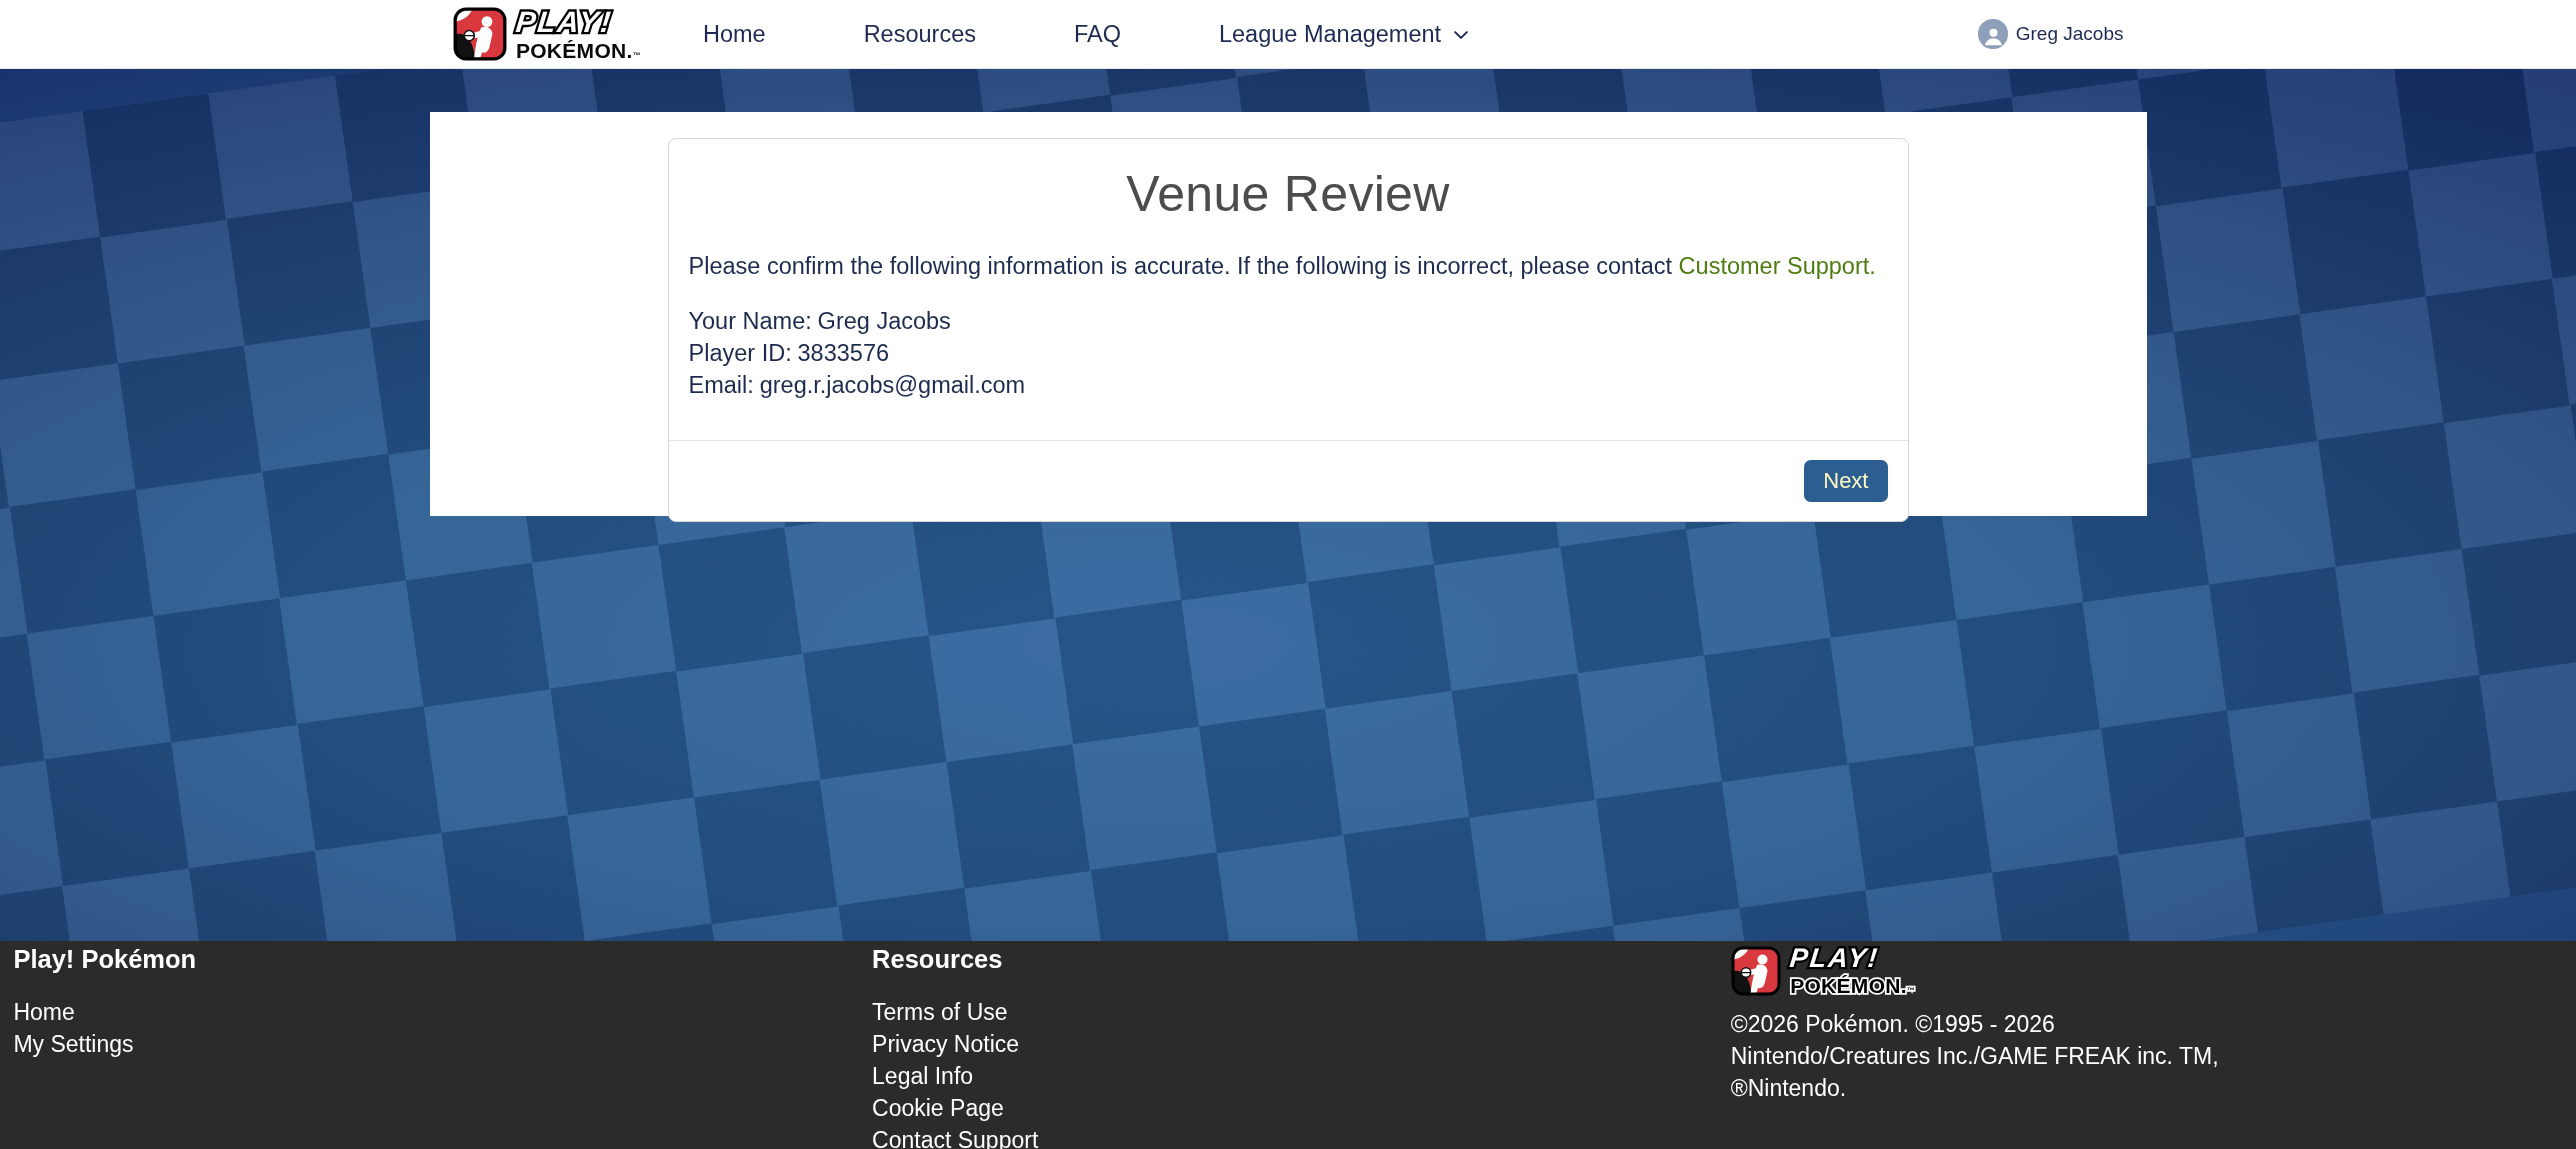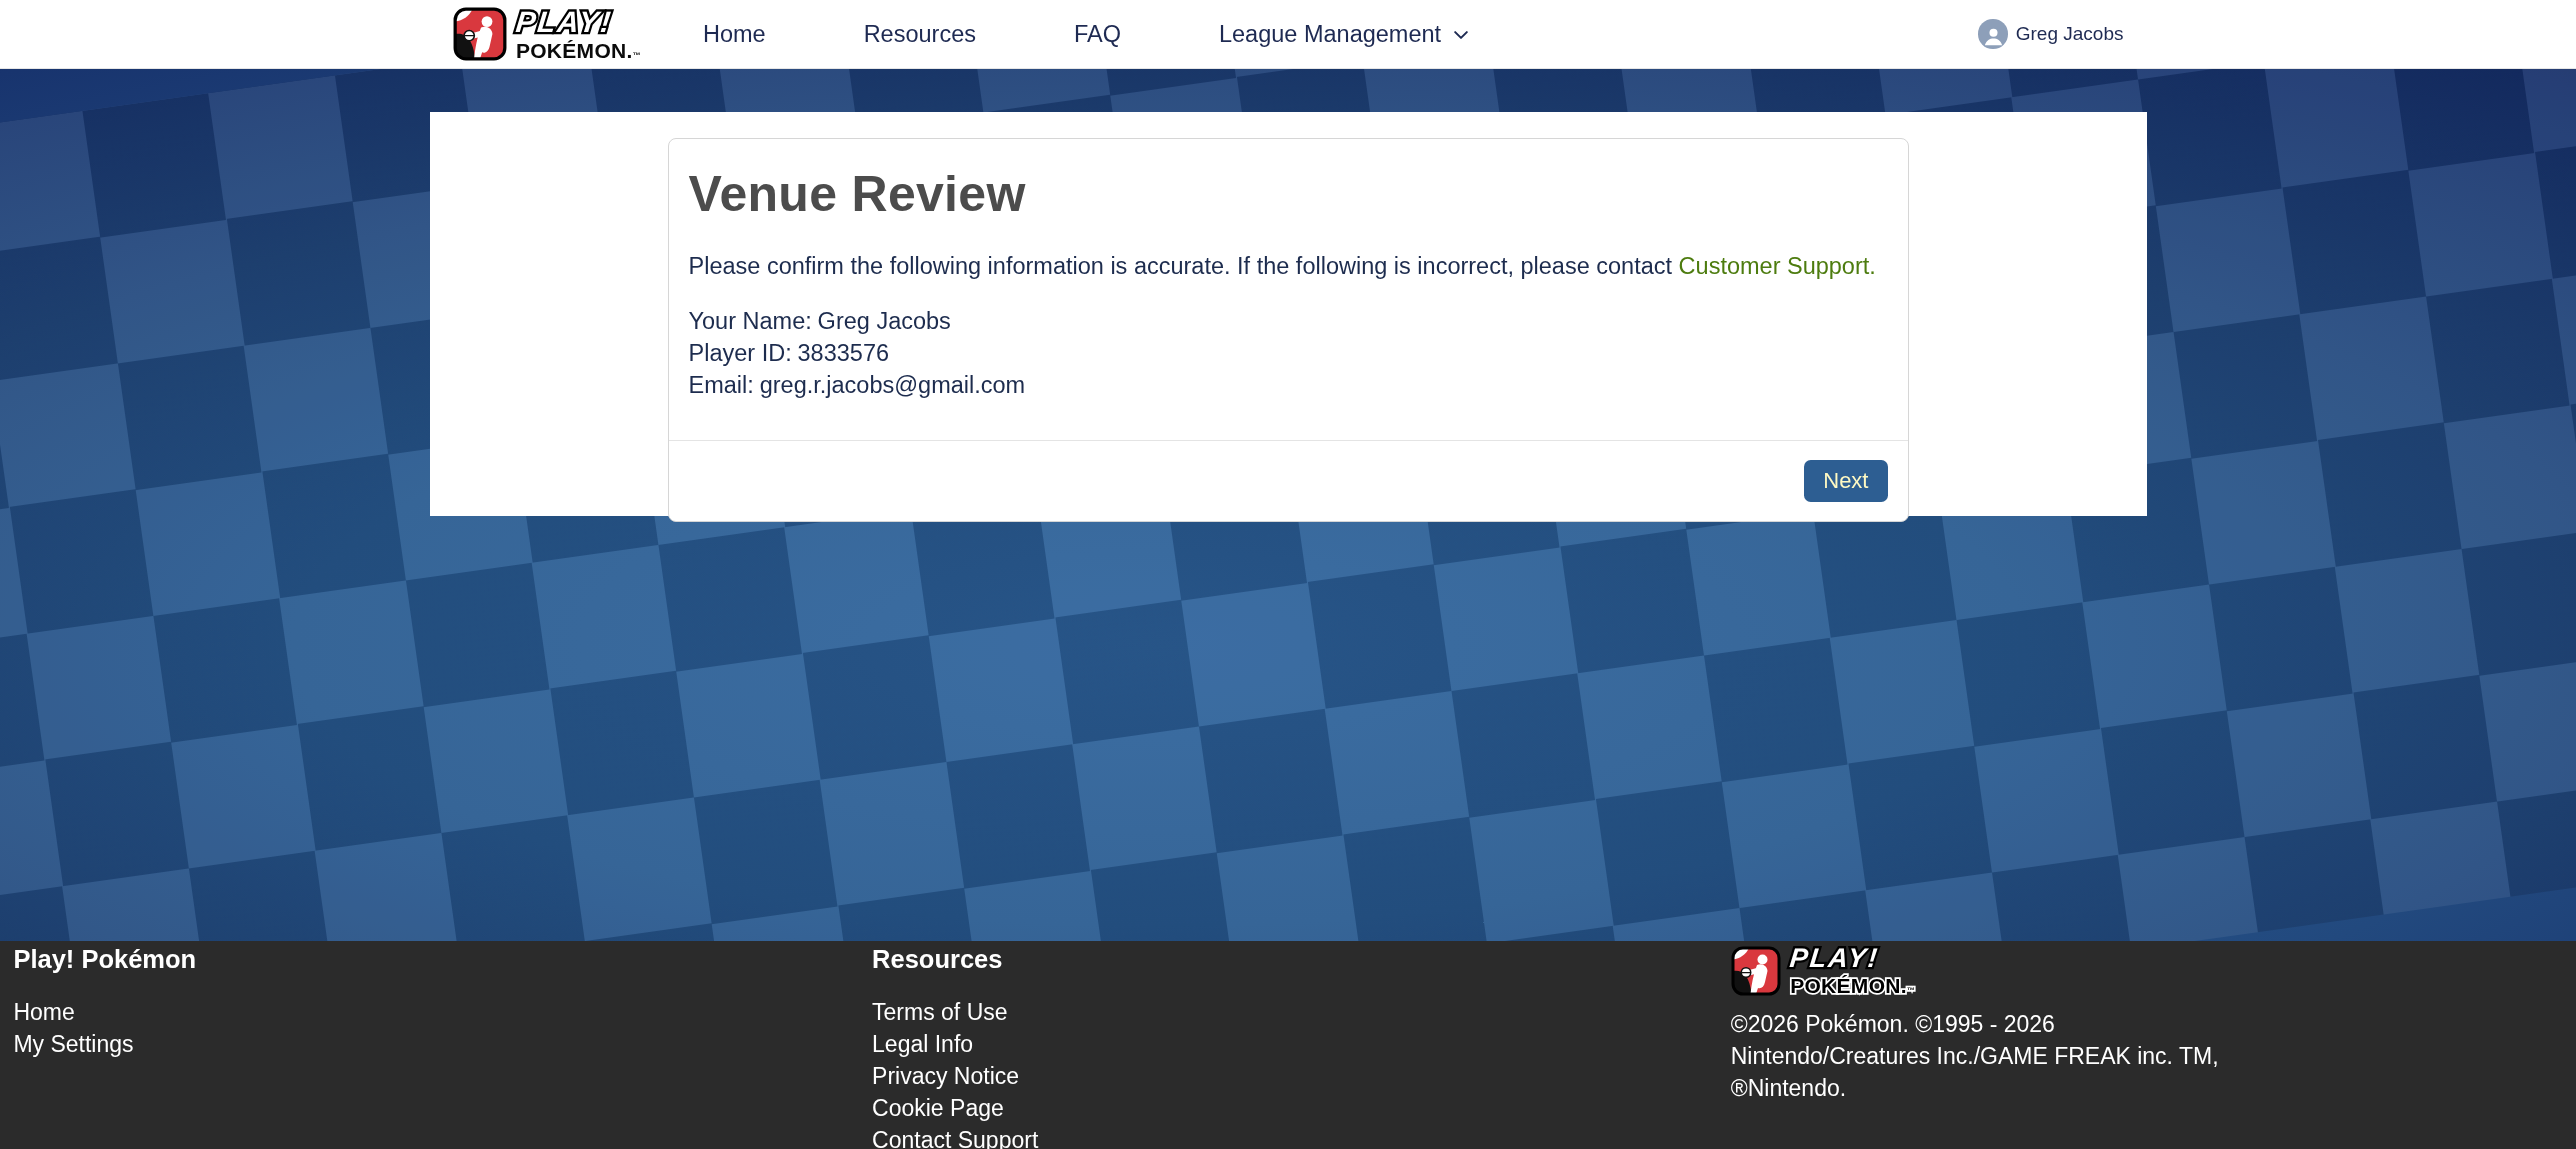--- a/index.html
+++ b/index.html
@@ -68,22 +68,22 @@
     margin: 43px auto 0;
     background: #ffffff;
   }
 
   .card {
     width: 1241px; margin: 0 auto; position: relative; top: 25.5px;
     background: #fff; border: 1.3px solid #d6d6d6; border-radius: 8px;
   }
   .card-body { padding: 16px 20px 39px; }
   .card-title {
-    margin: 10.7px 0 0; text-align: left;
-    font-size: 50px; font-weight: 700; color: #4c4c4c; letter-spacing: 0.3px;
+    margin: 10.7px 0 0; text-align: center;
+    font-size: 50px; font-weight: 400; color: #4c4c4c; letter-spacing: 0.3px;
   }
   .intro { margin: 29.5px 0 0; font-size: 23.5px; color: #1d2c4e; }
   .intro a { color: #4d7c0f; text-decoration: none; cursor: pointer; }
   .fields { margin-top: 25.5px; font-size: 23.5px; color: #1d2c4e; line-height: 32px; }
   .field-label { margin-right: 0.25em; }
   .card-footer {
     border-top: 1.3px solid #e4e4e4;
     padding: 19px 20px; display: flex; justify-content: flex-end;
   }
   .next-btn {
@@ -206,22 +206,22 @@
 
   <div class="fcol">
     <h3 class="fcol-heading">Play! Pokémon</h3>
     <a>Home</a>
     <a>My Settings</a>
   </div>
 
   <div class="fcol">
     <h3 class="fcol-heading">Resources</h3>
     <a>Terms of Use</a>
+    <a>Privacy Notice</a>
     <a>Legal Info</a>
-    <a>Privacy Notice</a>
     <a>Cookie Page</a>
     <a>Contact Support</a>
   </div>
 
   <div class="fcol">
     <div class="logo footer-logo">
       <svg class="emblem" viewBox="0 0 100 100">
         <defs>
             <clipPath id="emclip2">
               <rect x="4" y="4" width="92" height="92" rx="20"></rect>

